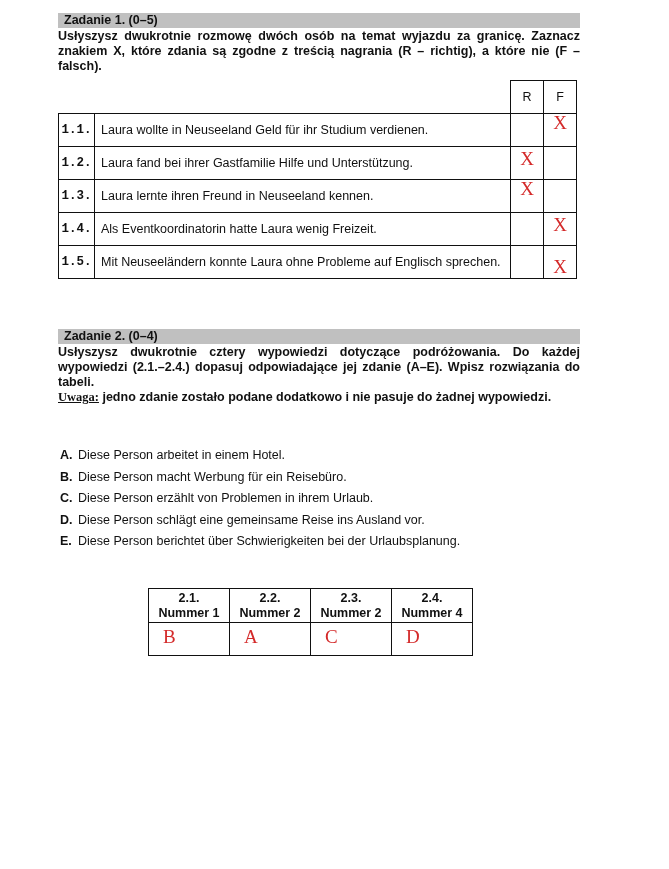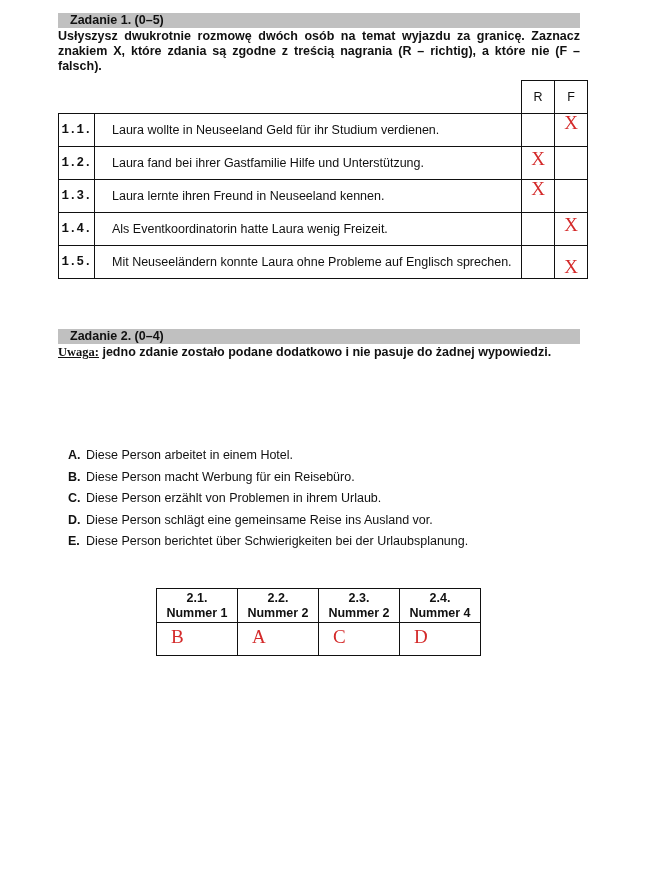--- a/index.html
+++ b/index.html
@@ -1,35 +1,35 @@
 <!DOCTYPE html>
 <html><head>
 <meta charset="utf-8">
 <style>
   html, body { margin: 0; padding: 0; background: #ffffff; }
   body { width: 669px; height: 869px; position: relative; font-family: "Liberation Sans", sans-serif; color: #111; overflow: hidden; }
-  .section-bar { position: absolute; left: 58px; width: 522px; height: 15px; background: #c0c0c0; font-weight: bold; font-size: 12.5px; line-height: 15px; padding-left: 12px; box-sizing: border-box; }
+  .section-bar { position: absolute; left: 58px; width: 522px; height: 15px; background: #c0c0c0; font-weight: bold; font-size: 12.5px; line-height: 15px; padding-left: 6px; box-sizing: border-box; }
   .instr { position: absolute; left: 58px; width: 522px; font-weight: bold; font-size: 12.5px; line-height: 15px; text-align: justify; }
   .instr .note-label { text-decoration: underline; font-family: Liberation Serif, serif; }
   table { border-collapse: collapse; position: absolute; }
   #t1 { left: 58px; top: 80px; }
   #t1 td { border: 1px solid #111; height: 32px; padding: 0; font-size: 12.5px; vertical-align: middle; }
   #t1 td.num { width: 35px; font-weight: bold; text-align: center; font-family: Liberation Mono, monospace; }
-  #t1 td.stmt { width: 409px; padding-left: 17px; }
+  #t1 td.stmt { width: 409px; padding-left: 6px; }
   #t1 td.chk { width: 32px; text-align: center; position: relative; }
   #t1 tr.hdr td.empty { border: none; border-bottom: 1px solid #111; }
   #t1 tr.hdr td.chk { font-size: 12.5px; }
   .mark { font-family: "Liberation Serif", serif; color: #d42a2a; font-size: 19px; position: absolute; left: 0; right: 0; text-align: center; }
   .mark.top { top: -2px; }
   .mark.mid { top: 1px; }
   .mark.bot { top: 10px; }
-  .opts { position: absolute; left: 68px; top: 445px; font-size: 12.5px; }
+  .opts { position: absolute; left: 60px; top: 445px; font-size: 12.5px; }
   .opt { height: 21.5px; line-height: 21.5px; }
   .opt .letter { font-weight: bold; display: inline-block; width: 18px; }
-  #t2 { left: 156px; top: 588px; }
+  #t2 { left: 148px; top: 588px; }
   #t2 td { border: 1px solid #111; width: 80px; padding: 0; text-align: center; }
   #t2 tr.hdr2 td { height: 33px; font-weight: bold; font-size: 12.5px; line-height: 15px; }
   #t2 tr.ans td { height: 33px; text-align: left; padding-left: 14px; font-family: "Liberation Serif", serif; color: #d42a2a; font-size: 19px; vertical-align: top; padding-top: 3px; box-sizing: border-box; }
 </style>
 </head>
 <body>
 
 <div class="section-bar" style="top:13px;">Zadanie 1. (0–5)</div>
 <div class="instr" style="top:29px;">Usłyszysz dwukrotnie rozmowę dwóch osób na temat wyjazdu za granicę. Zaznacz znakiem X, które zdania są zgodne z treścią nagrania (R – richtig), a które nie (F – falsch).</div>
 
@@ -78,20 +78,21 @@
     <td class="chk"></td>
     <td class="chk">
           <span class="mark bot">X</span>
         </td>
   </tr>
 </tbody>
   </table>
 
 <div class="section-bar" style="top:329px;">Zadanie 2. (0–4)</div>
 <div class="instr" style="top:345px;">
+  <div>Usłyszysz dwukrotnie cztery wypowiedzi dotyczące podróżowania. Do każdej wypowiedzi (2.1.–2.4.) dopasuj odpowiadające jej zdanie (A–E). Wpisz rozwiązania do tabeli.</div>
   <div><span class="note-label">Uwaga:</span><span> jedno zdanie zostało podane dodatkowo i nie pasuje do żadnej wypowiedzi.</span></div>
 </div>
 
 <div class="opts">
   <div class="opt"><span class="letter">A.</span><span>Diese Person arbeitet in einem Hotel.</span></div>
   <div class="opt"><span class="letter">B.</span><span>Diese Person macht Werbung für ein Reisebüro.</span></div>
   <div class="opt"><span class="letter">C.</span><span>Diese Person erzählt von Problemen in ihrem Urlaub.</span></div>
   <div class="opt"><span class="letter">D.</span><span>Diese Person schlägt eine gemeinsame Reise ins Ausland vor.</span></div>
   <div class="opt"><span class="letter">E.</span><span>Diese Person berichtet über Schwierigkeiten bei der Urlaubsplanung.</span></div>
 </div>

